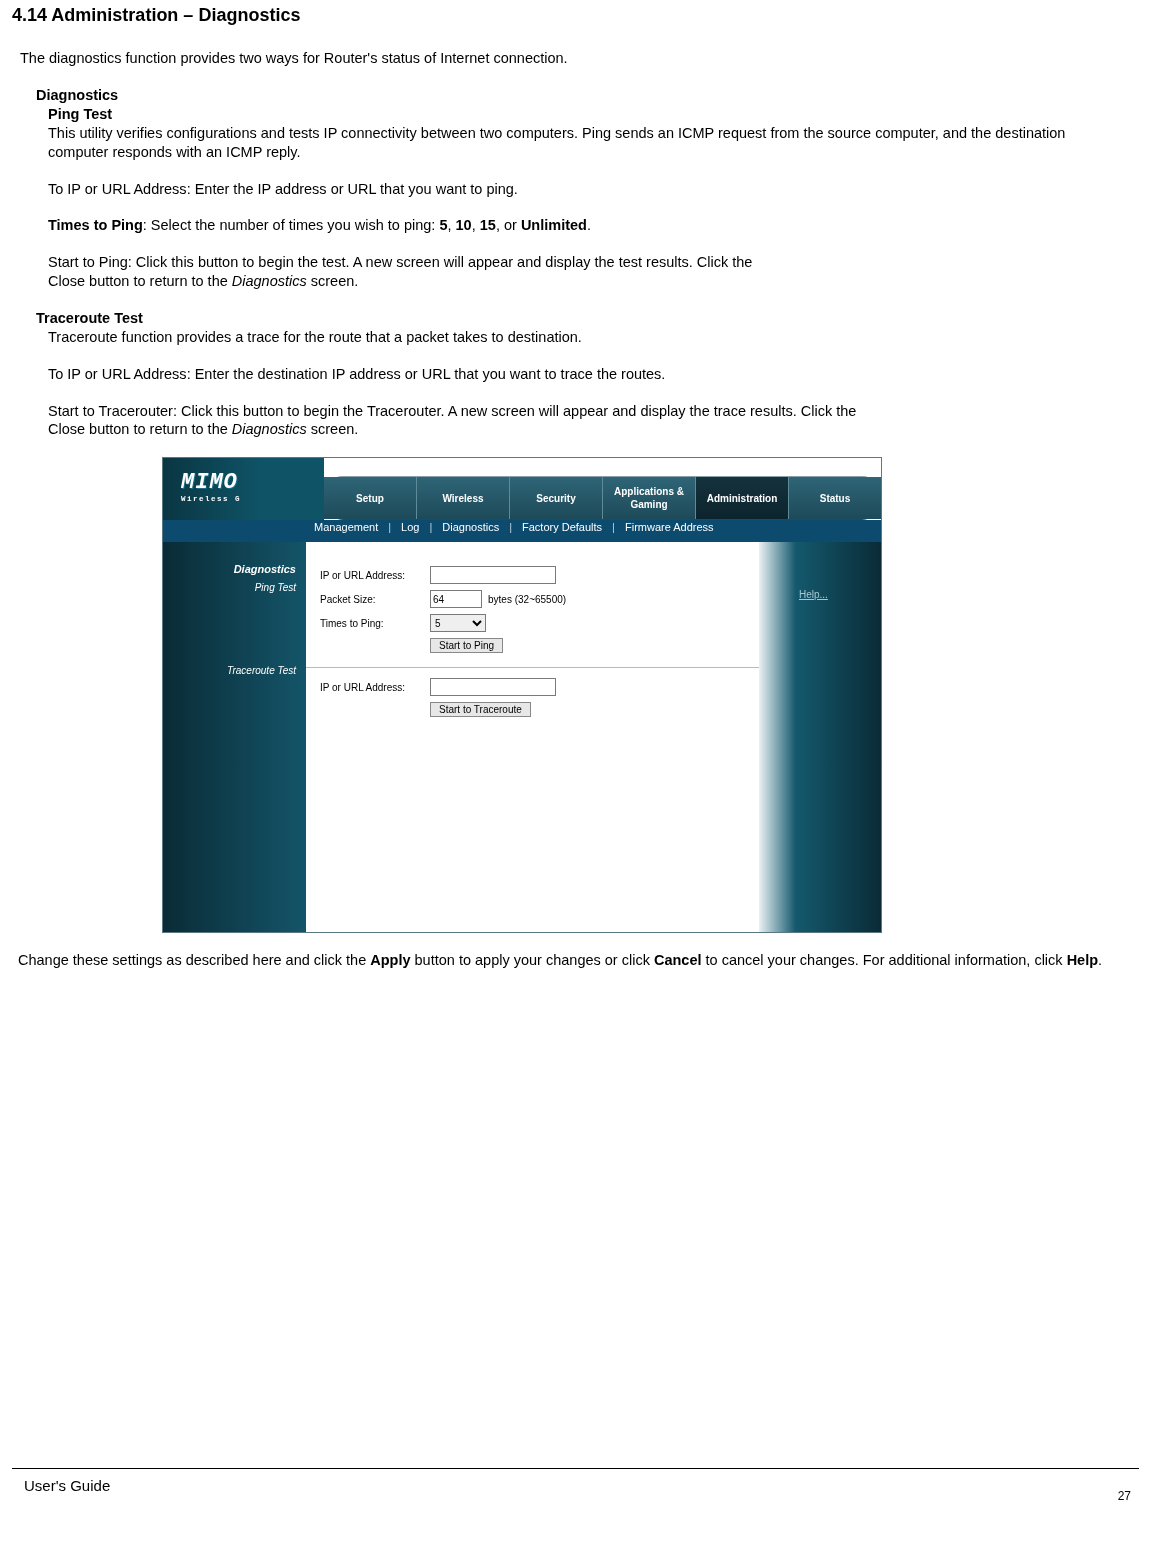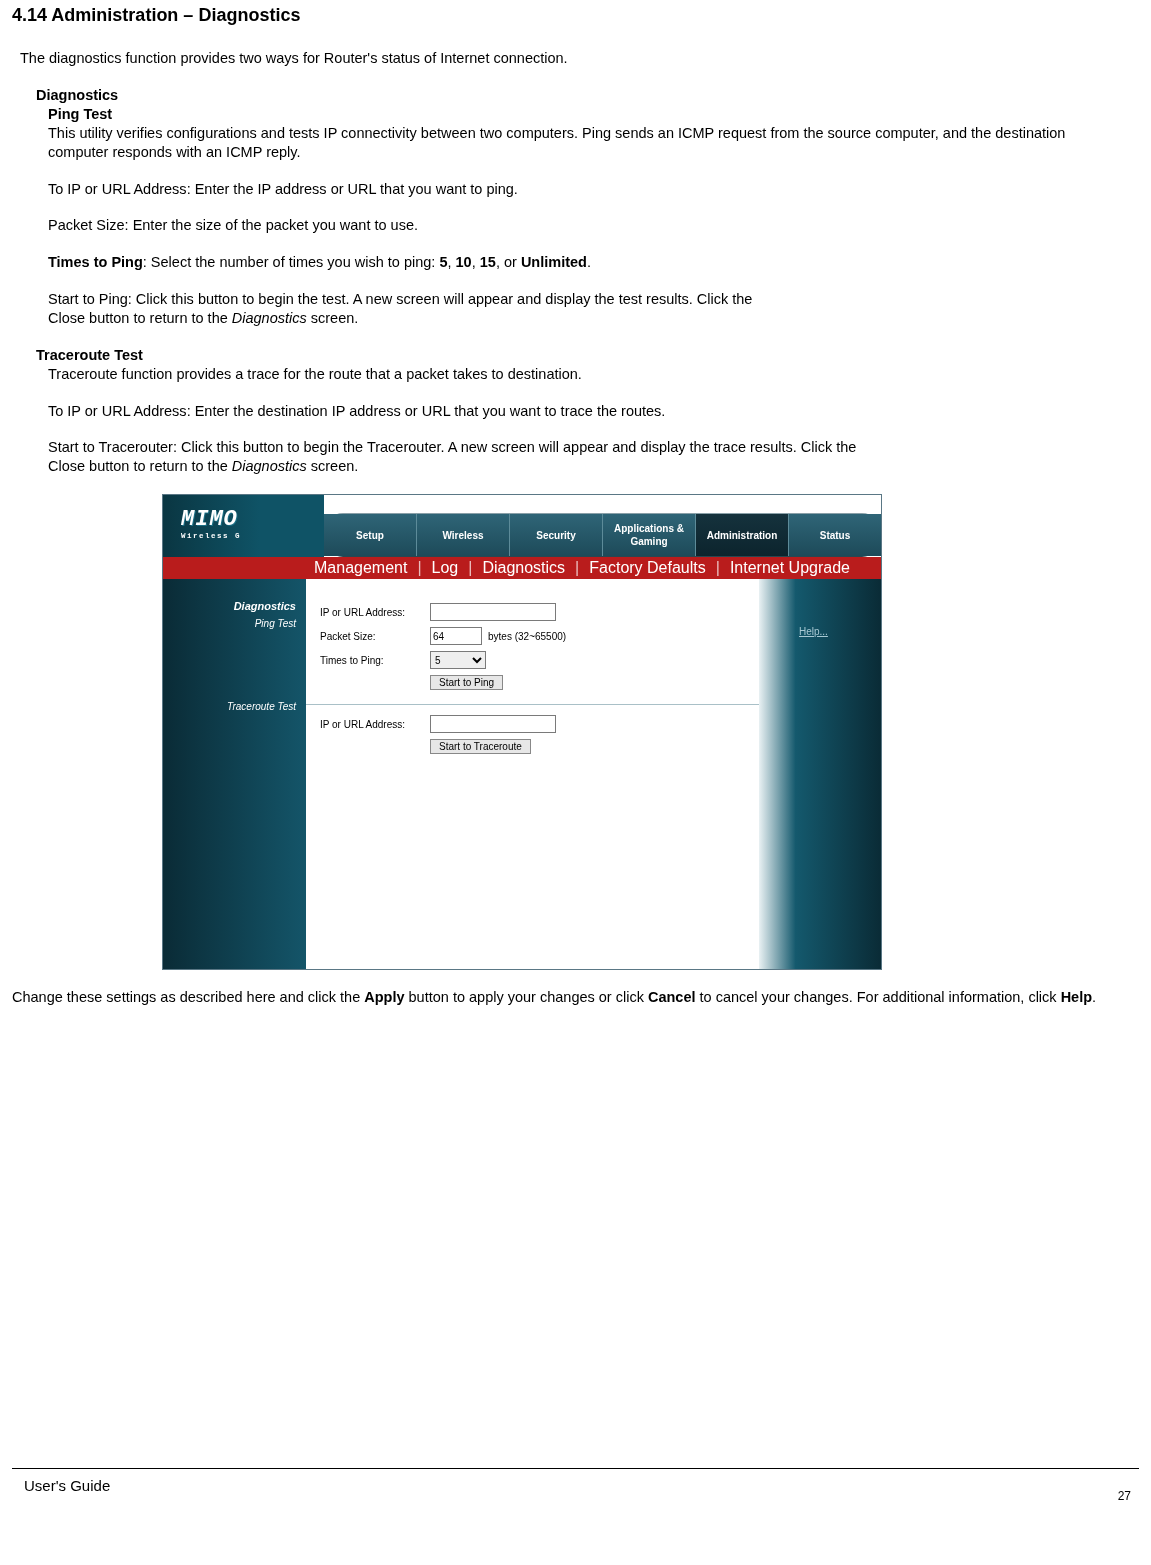--- a/index.html
+++ b/index.html
@@ -108,25 +108,25 @@
     border-right: 1px solid #5d8b99;
     text-align: center;
     cursor: pointer;
   }
   .ui-tab:last-child { border-right: 0; }
   .ui-tab.active {
     background: linear-gradient(to bottom,#15323d,#0c242d);
   }
   .ui-subnav {
     height: 22px;
-    background: #b91c1c;
+    background: #0c4a6e;
     color: #fff;
     display: flex;
-    align-items: flex-end;
-    font-size: 16px;
+    align-items: flex-start;
+    font-size: 11px;
     padding-left: 143px;
   }
   .ui-subnav span {
     margin: 0 8px;
     cursor: pointer;
   }
   .ui-subnav .sep {
     margin: 0 2px;
     cursor: default;
     opacity: 0.7;
@@ -205,21 +205,21 @@
   }
   .help-link {
     color: #a7c8d3;
     text-decoration: underline;
     font-size: 10px;
     margin-left: 40px;
     cursor: pointer;
     margin-top: 16px;
   }
   .closing {
-    margin: 0 8px 0 0;
+    margin: 0 8px 0 6px;
   }
   .closing .b { font-weight: bold; }
   .footer-sep {
     position: absolute;
     left: 12px; right: 12px;
     bottom: 40px;
     border-top: 1px solid #000;
   }
   .footer-left {
     position: absolute;
@@ -244,23 +244,20 @@
   <p class="intro">The diagnostics function provides two ways for Router's status of Internet connection.</p>
 
   <div class="subhead-1">Diagnostics</div>
   <div class="subhead-2">Ping Test</div>
   <p class="body-para">This utility verifies configurations and tests IP connectivity between two computers. Ping sends an ICMP request from the source computer, and the destination computer responds with an ICMP reply.</p>
 
   <p class="body-para">
     <span class="b">To IP or URL Address</span><span>: Enter the IP address or URL that you want to ping.</span>
   </p>
 
-  <p class="body-para">
-    <span class="b">Packet Size</span><span>: Enter the size of the packet you want to use.</span>
-  </p>
 
   <p class="body-para nowrap-options">
     <span class="b">Times to Ping</span><span>: Select the number of times you wish to ping: </span><span class="b">5</span><span>, </span><span class="b">10</span><span>, </span><span class="b">15</span><span>, or </span><span class="b">Unlimited</span><span>.</span>
   </p>
 
   <p class="body-para">
     <span class="b">Start to Ping</span><span>: Click this button to begin the test. A new screen will appear and display the test results. Click the </span><br>
     <span class="b">Close</span><span> button to return to the </span><span class="i">Diagnostics</span><span> screen.</span>
   </p>
 
@@ -297,21 +294,21 @@
       </div>
       <div class="ui-subnav">
         <span>Management</span>
         <span class="sep">|</span>
         <span>Log</span>
         <span class="sep">|</span>
         <span>Diagnostics</span>
         <span class="sep">|</span>
         <span>Factory Defaults</span>
         <span class="sep">|</span>
-        <span>Internet Upgrade</span>
+        <span>Firmware Address</span>
       </div>
       <div class="ui-body">
         <div class="ui-leftcol">
           <div class="lbl-big">Diagnostics</div>
           <div class="lbl-small">Ping Test</div>
           <div class="lbl-small" style="margin-top:20px">Traceroute Test</div>
         </div>
         <div class="ui-center">
           <div class="form-row">
             <span class="flabel">IP or URL Address:</span>

